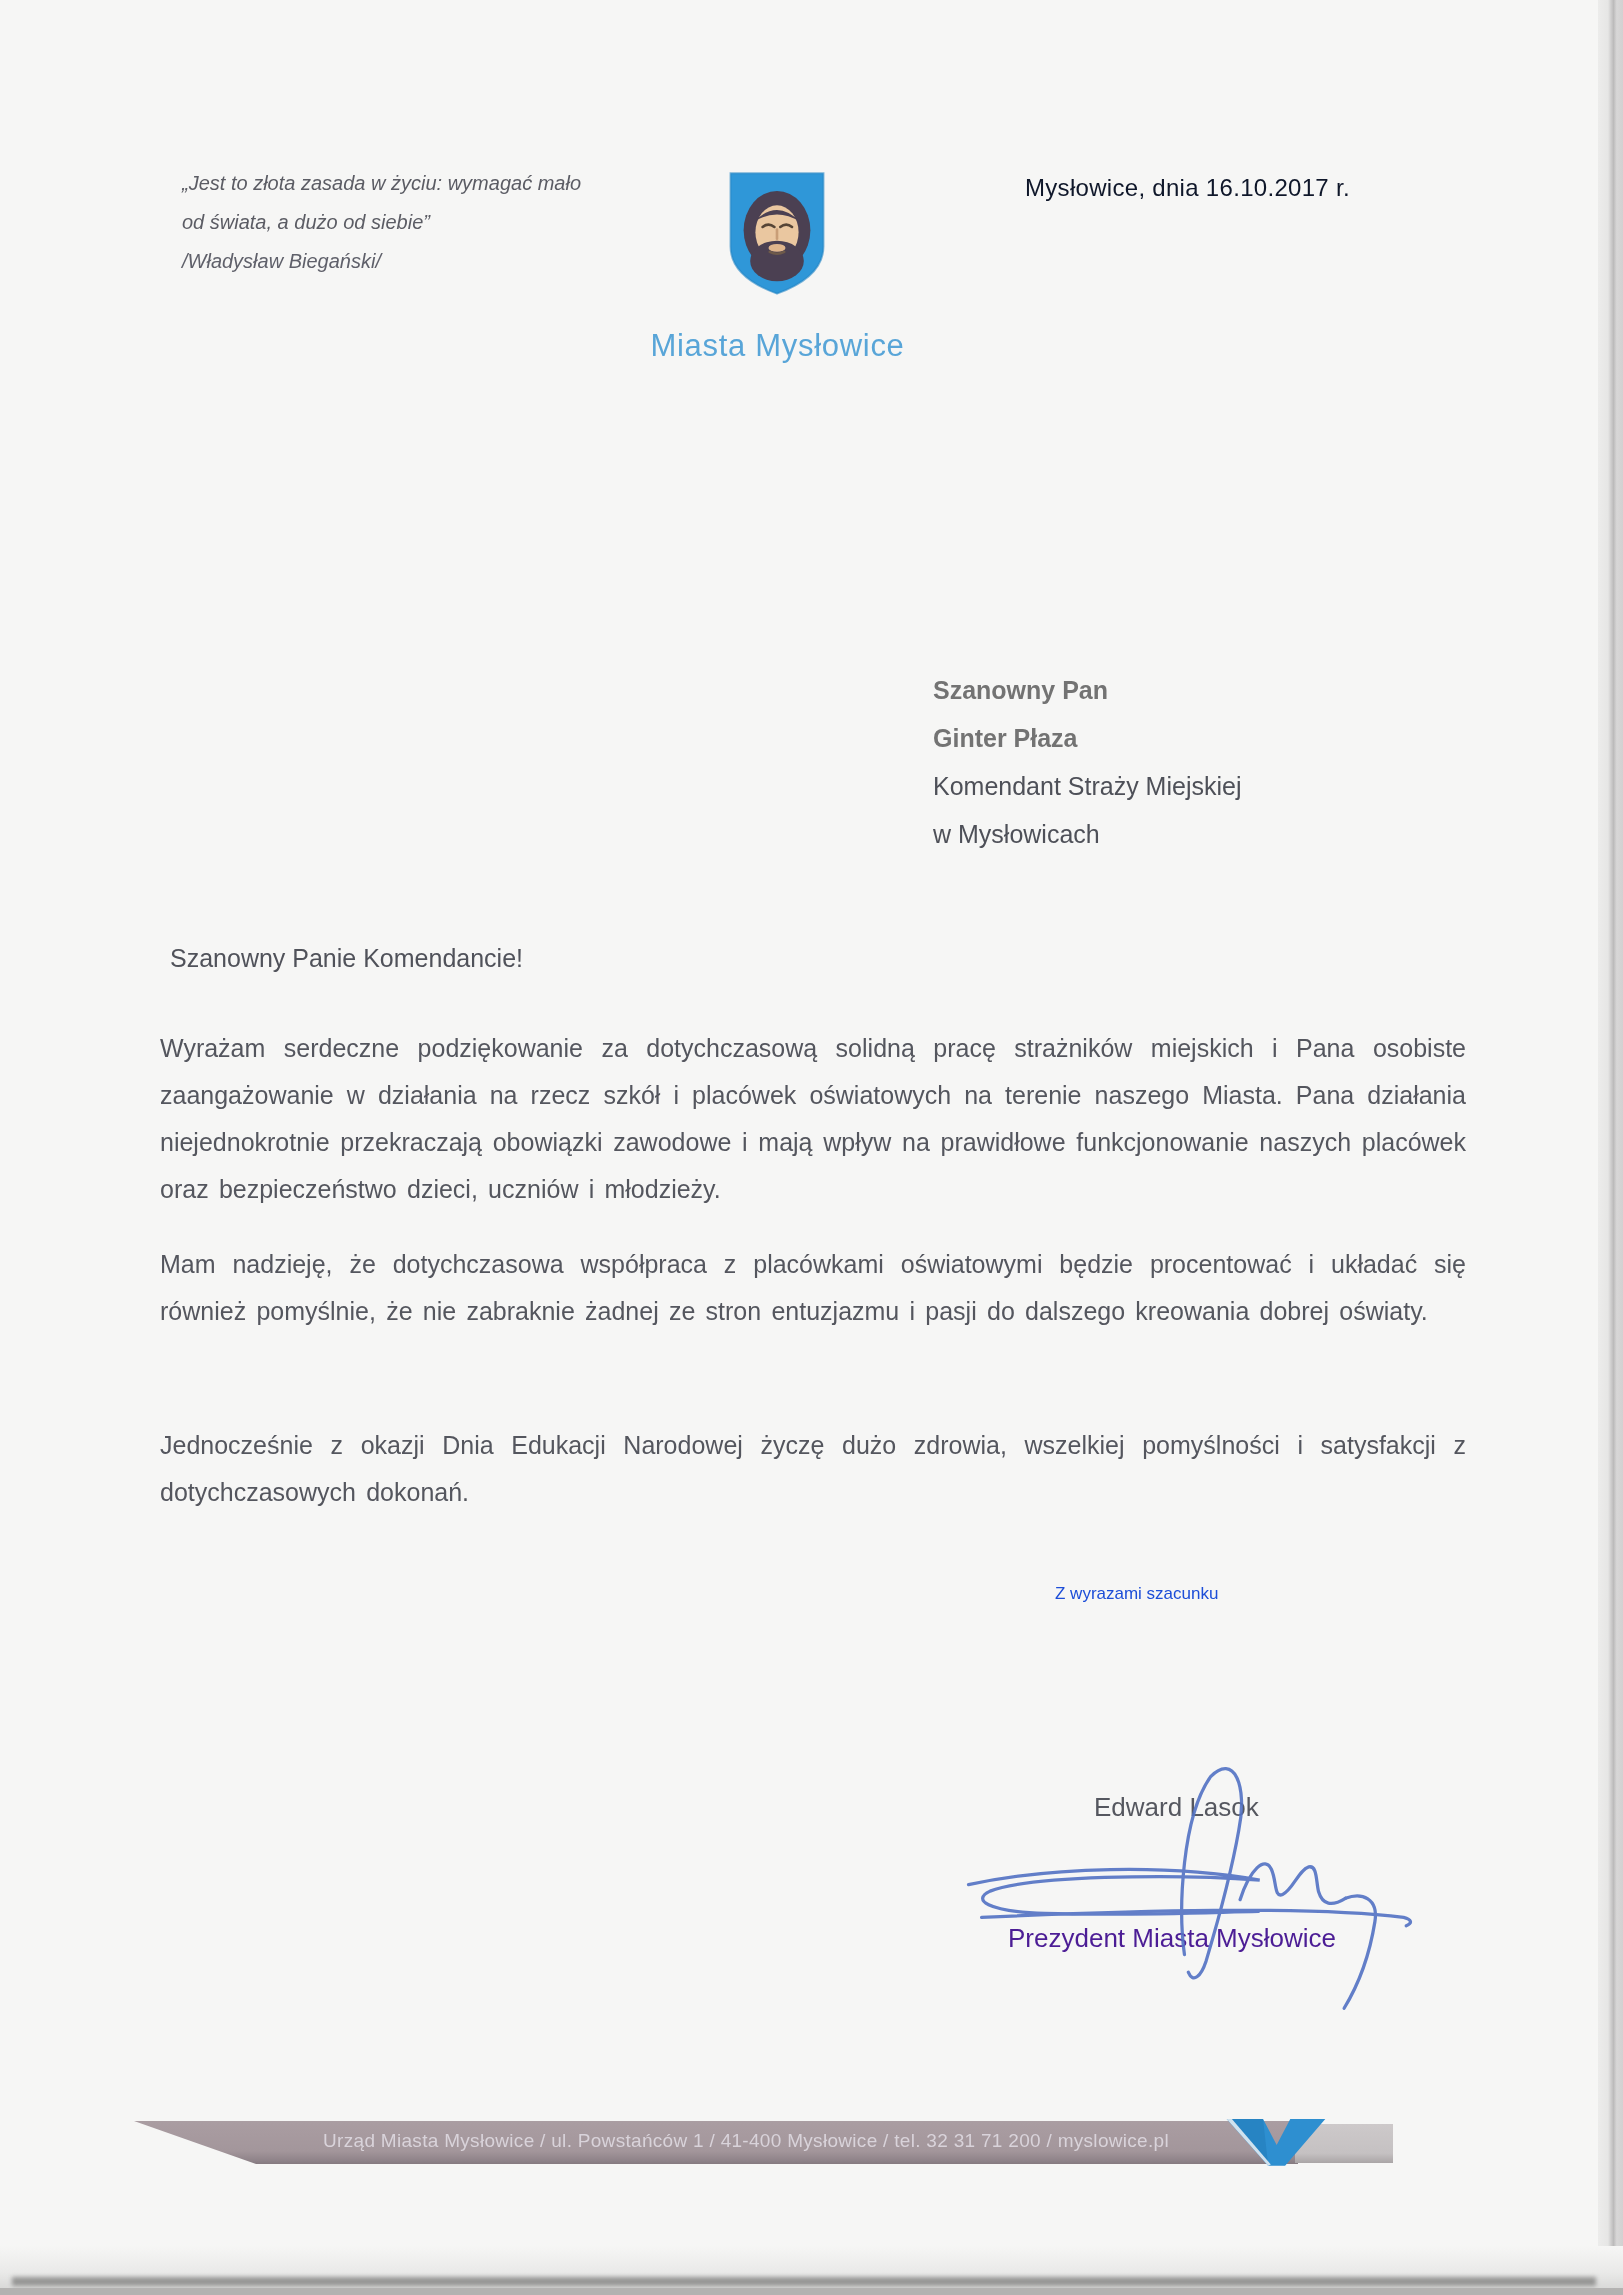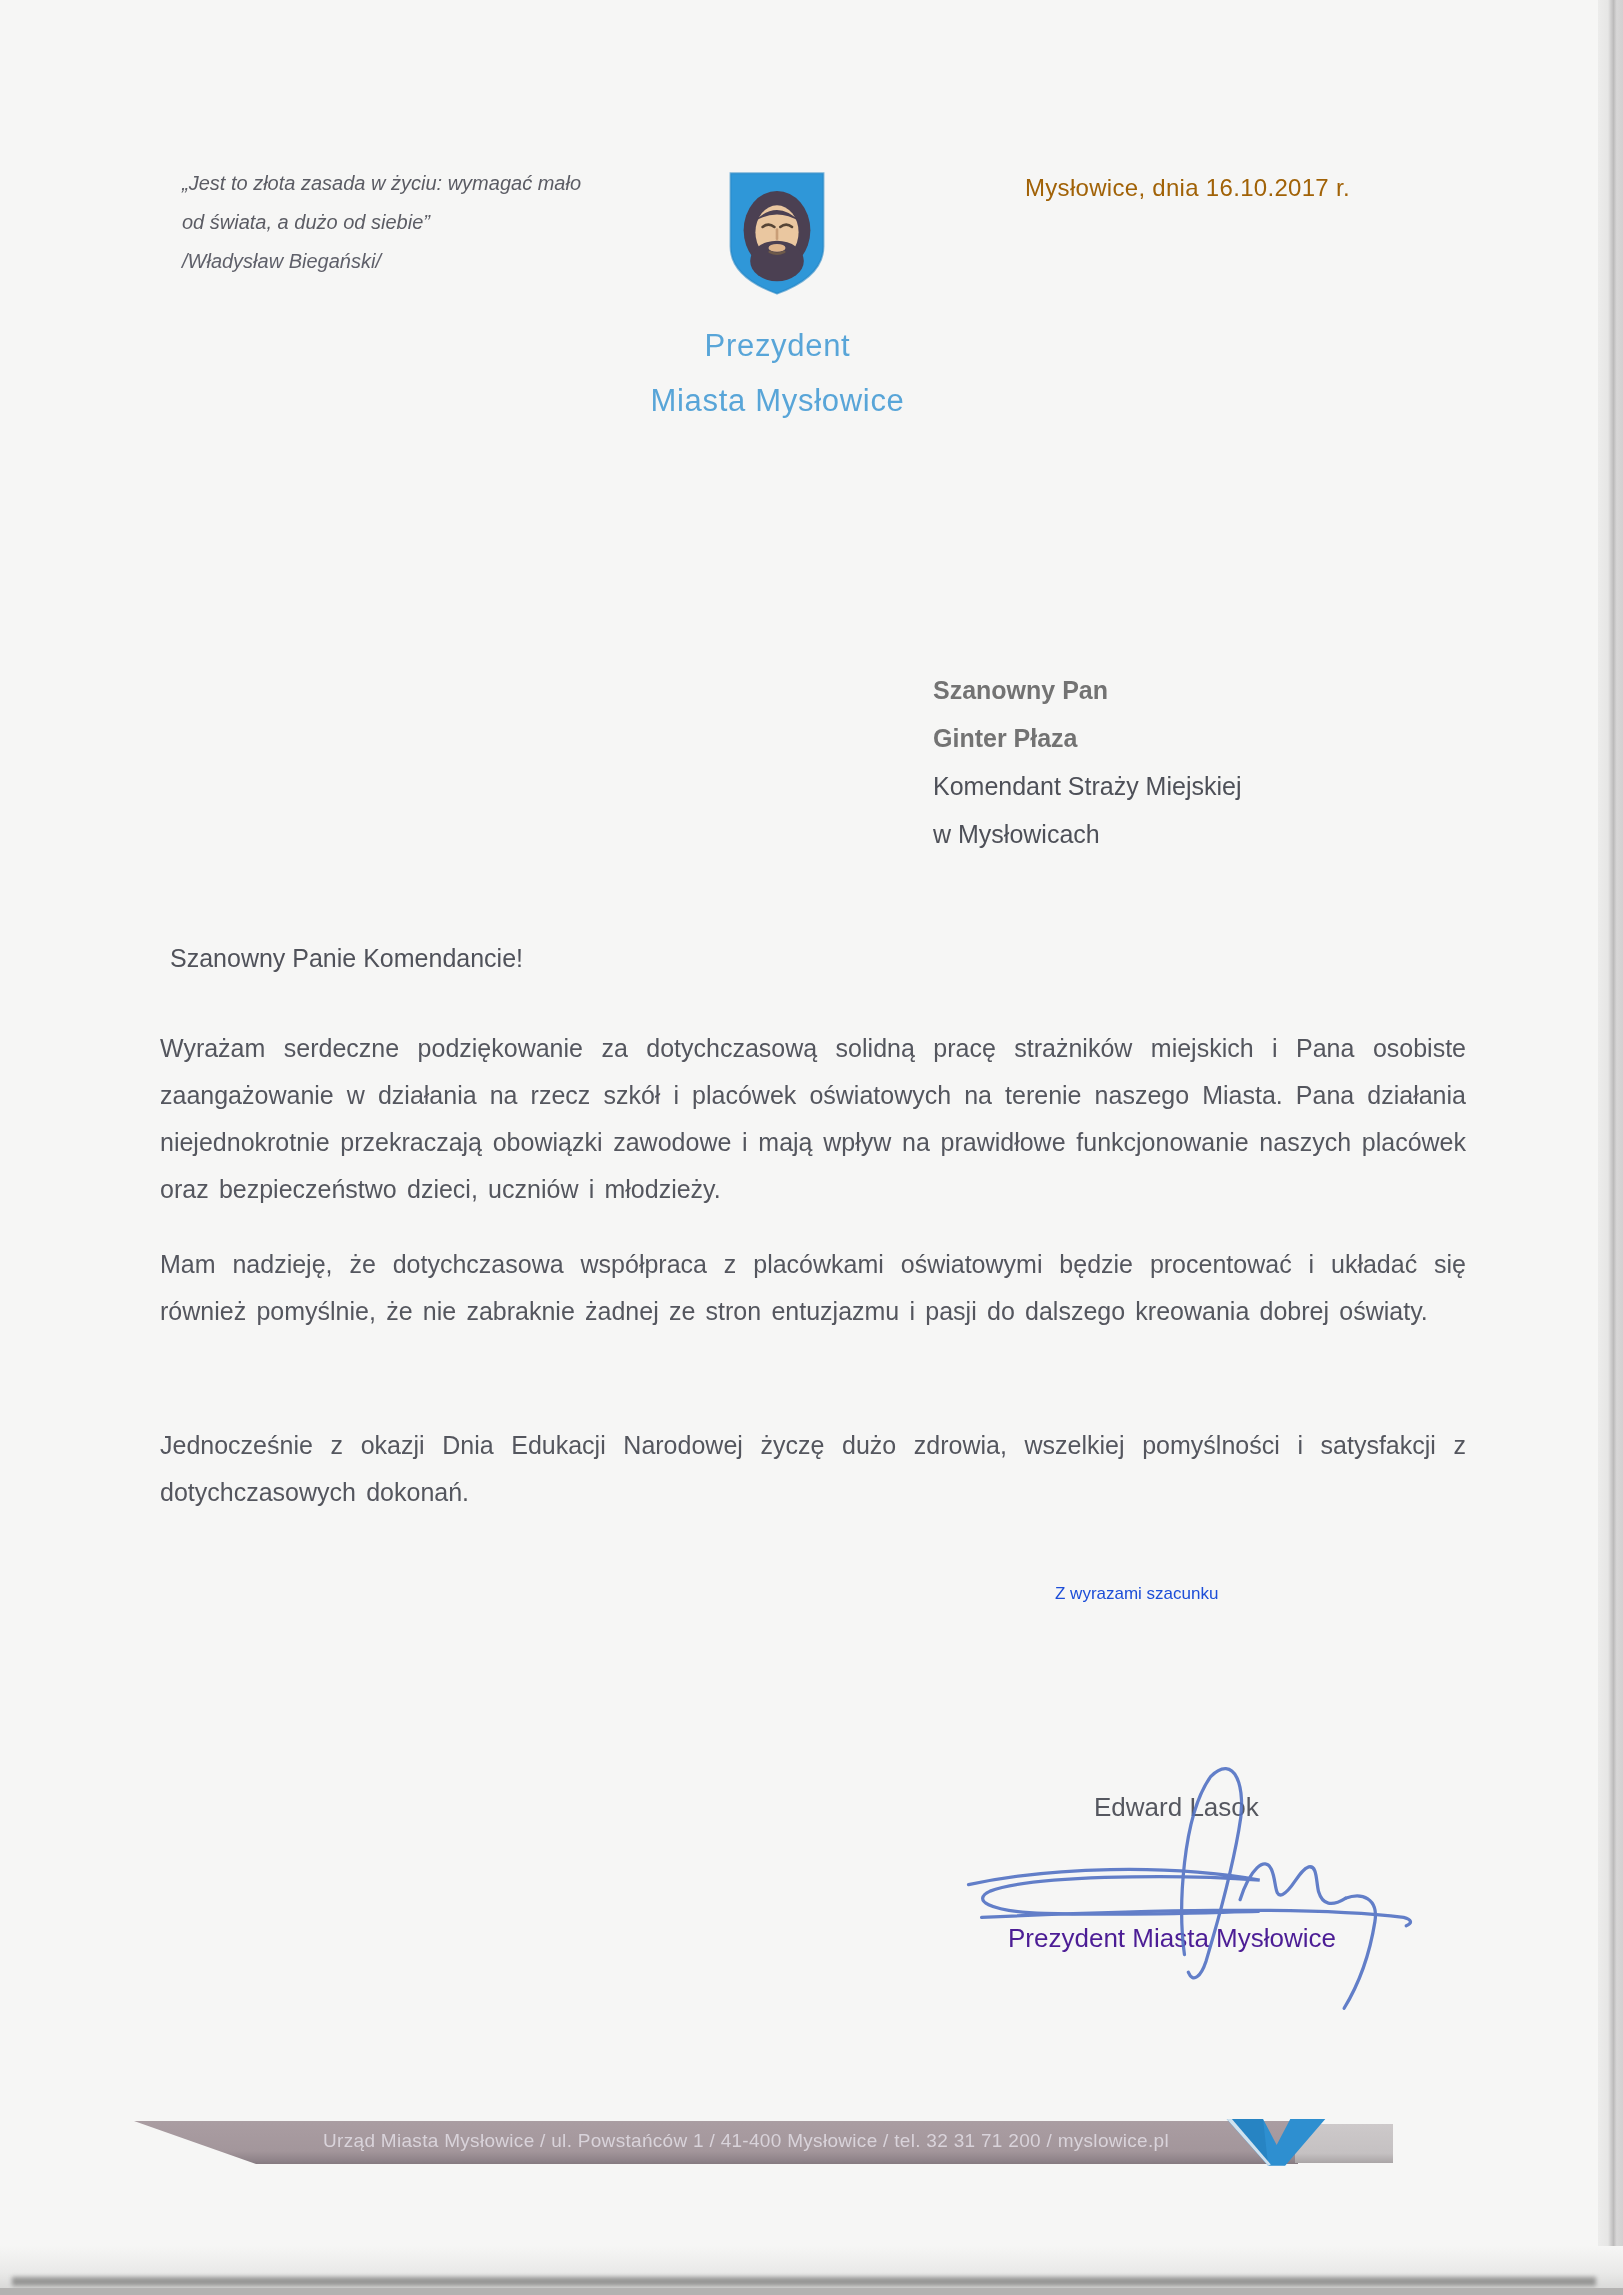--- a/index.html
+++ b/index.html
@@ -30,21 +30,21 @@
   }
   
   .quote{
     position:absolute;left:182px;top:164px;width:484px;
     font-style:italic;font-size:20px;line-height:39px;color:#5b5c64;
   }
   .quote .attr{color:#5f606a;}
   .crest{position:absolute;left:724px;top:168px;width:106px;height:131px;}
   .dateline{
     position:absolute;left:1025px;top:174px;width:367px;
-    font-size:24px;color:#a16207;letter-spacing:0.3px;
+    font-size:24px;color:#0f172a;letter-spacing:0.3px;
   }
   .office{
     position:absolute;left:614px;top:318px;width:327px;
     text-align:center;font-size:31px;line-height:55px;
     color:#58a5d8;letter-spacing:0.7px;
   }
   
   .recipient{
     position:absolute;left:933px;top:666px;width:497px;
     font-size:25px;line-height:48px;color:#4e5058;
@@ -119,21 +119,20 @@
     <ellipse cx="81" cy="122" rx="13" ry="6" fill="#e0b68d"></ellipse>
     <path d="M59,90 q9,-7 18,0" stroke="#564536" stroke-width="4" fill="none" stroke-linecap="round"></path>
     <path d="M86,90 q9,-7 18,0" stroke="#564536" stroke-width="4" fill="none" stroke-linecap="round"></path>
     <path d="M81,94 l0,14" stroke="#c99e77" stroke-width="4" fill="none" stroke-linecap="round"></path>
     <path d="M70,128 q11,6 22,0" stroke="#6e5a4a" stroke-width="4" fill="none" stroke-linecap="round"></path>
   </svg>
 
   <div class="dateline">Mysłowice, dnia 16.10.2017 r.</div>
 
   <div class="office">
-    <div>Prezydent</div>
     <div>Miasta Mysłowice</div>
   </div>
 
   <div class="recipient">
     <div class="bold">Szanowny Pan</div>
     <div class="bold">Ginter Płaza</div>
     <div>Komendant Straży Miejskiej</div>
     <div>w Mysłowicach</div>
   </div>
 

